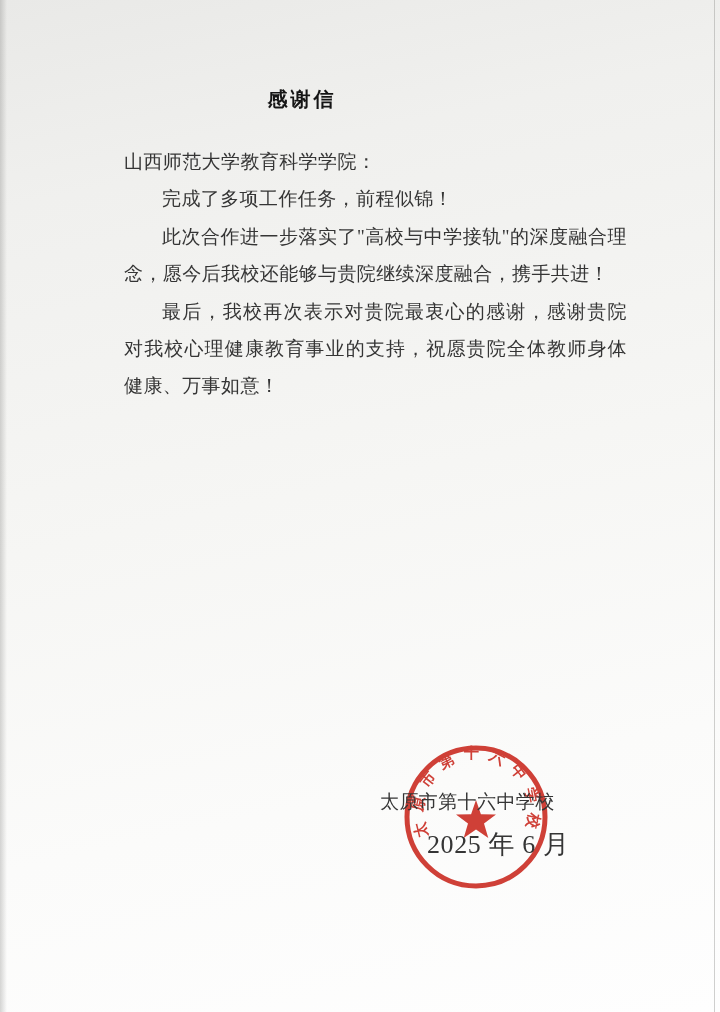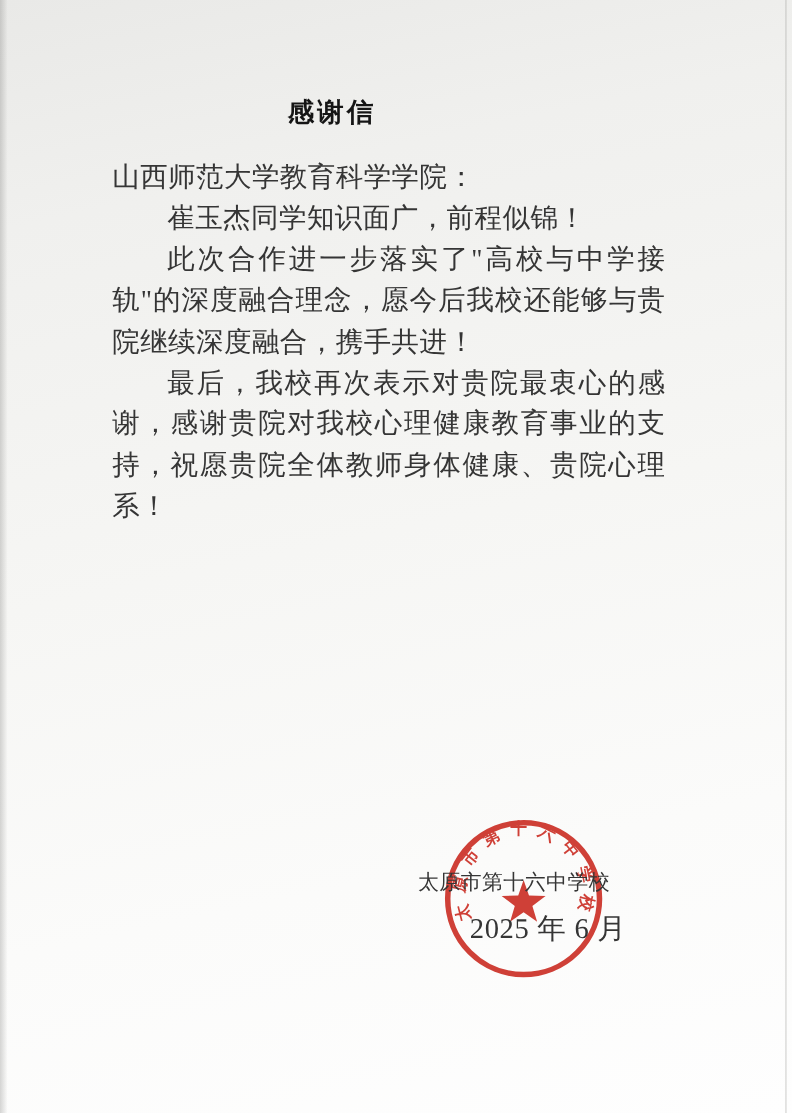--- a/index.html
+++ b/index.html
@@ -11,26 +11,26 @@
   .edge-left{
     position:absolute;left:0;top:0;width:7px;height:100%;
     background:linear-gradient(90deg,rgba(120,120,118,.30),rgba(120,120,118,0));
   }
   .edge-line{
     position:absolute;left:714px;top:0;width:1px;height:100%;
     background:rgba(150,150,148,.45);
   }
   .title{
     position:absolute;left:0;top:86px;width:604px;margin:0;
-    text-align:center;font-size:24px;font-weight:bold;color:#151515;
+    text-align:center;font-size:20px;font-weight:bold;color:#151515;
     letter-spacing:3px;
   }
   .letter-body{
-    position:absolute;left:102px;top:143px;width:503px;
-    font-size:25px;line-height:37.4px;letter-spacing:.4px;
+    position:absolute;left:124px;top:143px;width:503px;
+    font-size:19px;line-height:37.4px;letter-spacing:.4px;
     color:#353535;text-align:justify;
   }
   .letter-body p{margin:0;text-indent:2em;}
   .letter-body p.salutation{text-indent:0;}
   .sig-school{
     position:absolute;left:380px;top:789px;z-index:3;
     font-size:19px;letter-spacing:.4px;color:#353535;
   }
   .sig-date{
     position:absolute;left:427px;top:827px;z-index:3;
@@ -48,23 +48,23 @@
 <body>
 
 <div class="page">
   <div class="edge-left"></div>
   <div class="edge-line"></div>
 
   <h1 class="title">感谢信</h1>
 
   <div class="letter-body">
     <p class="salutation">山西师范大学教育科学学院：</p>
-    <p class="para">崔玉杰同学知识面广，前程似锦！</p>
+    <p class="para">完成了多项工作任务，前程似锦！</p>
     <p class="para">此次合作进一步落实了"高校与中学接轨"的深度融合理念，愿今后我校还能够与贵院继续深度融合，携手共进！</p>
-    <p class="para">最后，我校再次表示对贵院最衷心的感谢，感谢贵院对我校心理健康教育事业的支持，祝愿贵院全体教师身体健康、贵院心理系！</p>
+    <p class="para">最后，我校再次表示对贵院最衷心的感谢，感谢贵院对我校心理健康教育事业的支持，祝愿贵院全体教师身体健康、万事如意！</p>
   </div>
 
   <div class="sig-school">太原市第十六中学校</div>
   <div class="sig-date">2025 年 6 月</div>
 
   <svg class="seal" width="158" height="158" viewBox="0 0 158 158">
     <defs>
       <path id="sealArc" d="M 43.0 115.1 A 53 53 0 1 1 111.0 115.1" fill="none"></path>
     </defs>
     <circle cx="77" cy="80" r="69" fill="none" stroke-width="5" stroke="#c9271d"></circle>

